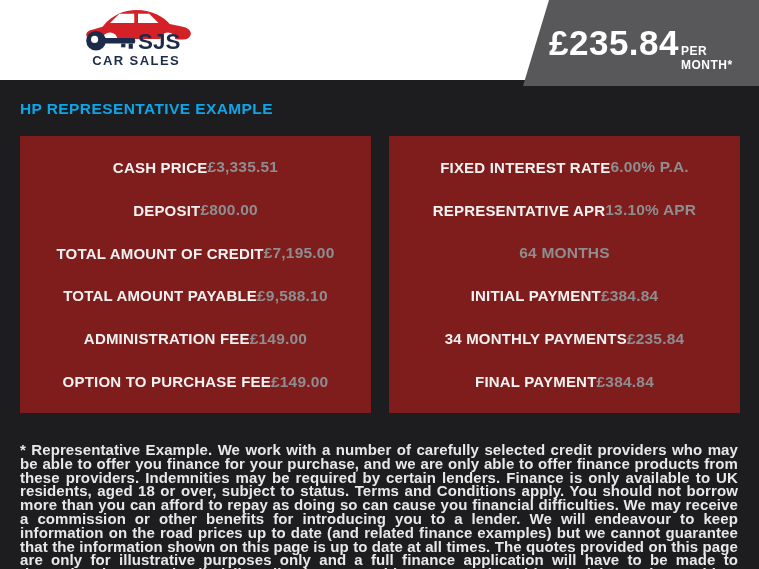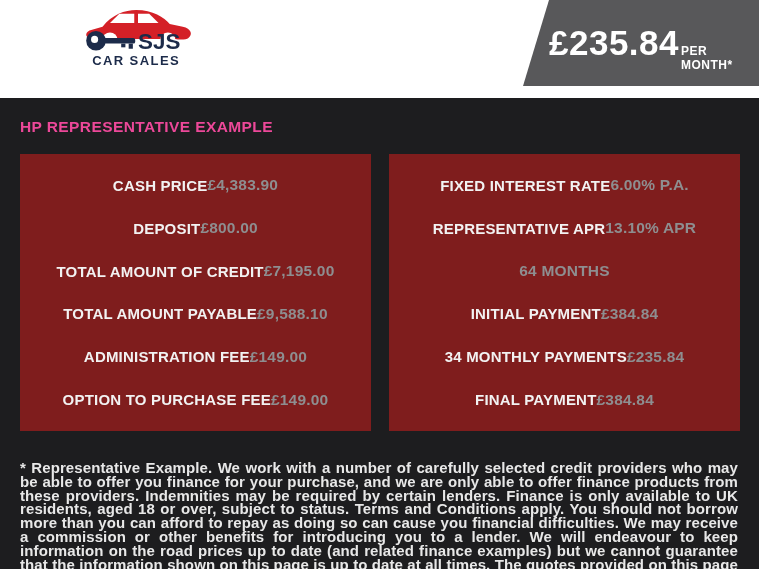--- a/index.html
+++ b/index.html
@@ -9,21 +9,21 @@
     width: 759px;
     height: 569px;
     background: #1d1d1f;
     font-family: "Liberation Sans", sans-serif;
     overflow: hidden;
     margin: 0 auto;
   }
   
   .topbar {
     position: relative;
-    height: 98px;
+    height: 80px;
     background: #ffffff;
   }
   .logo {
     position: absolute;
     left: 82px;
     top: 5px;
     width: 112px;
     height: 66px;
   }
   .price-badge {
@@ -48,21 +48,21 @@
   }
   .price-badge .suffix {
     font-size: 12px;
     font-weight: bold;
     margin-left: 2px;
     letter-spacing: 0.5px;
   }
   
   .title-bar { padding: 20px 20px 0 20px; }
   .title-bar h1 {
-    color: #ec4899;
+    color: #0ea5e9;
     font-size: 15.5px;
     font-weight: bold;
     letter-spacing: 0.4px;
   }
   
   .panels {
     display: flex;
     gap: 18px;
     margin: 18px 19px 0 20px;
   }
@@ -142,21 +142,21 @@
 
   <div class="title-bar">
     <h1>HP REPRESENTATIVE EXAMPLE</h1>
   </div>
 
   <main class="panels">
 
     <section class="panel">
       <div class="frow">
         <span class="flabel">CASH PRICE</span>
-        <span class="fvalue">£4,383.90</span>
+        <span class="fvalue">£3,335.51</span>
       </div>
       <div class="frow">
         <span class="flabel">DEPOSIT</span>
         <span class="fvalue">£800.00</span>
       </div>
       <div class="frow">
         <span class="flabel">TOTAL AMOUNT OF CREDIT</span>
         <span class="fvalue">£7,195.00</span>
       </div>
       <div class="frow">

